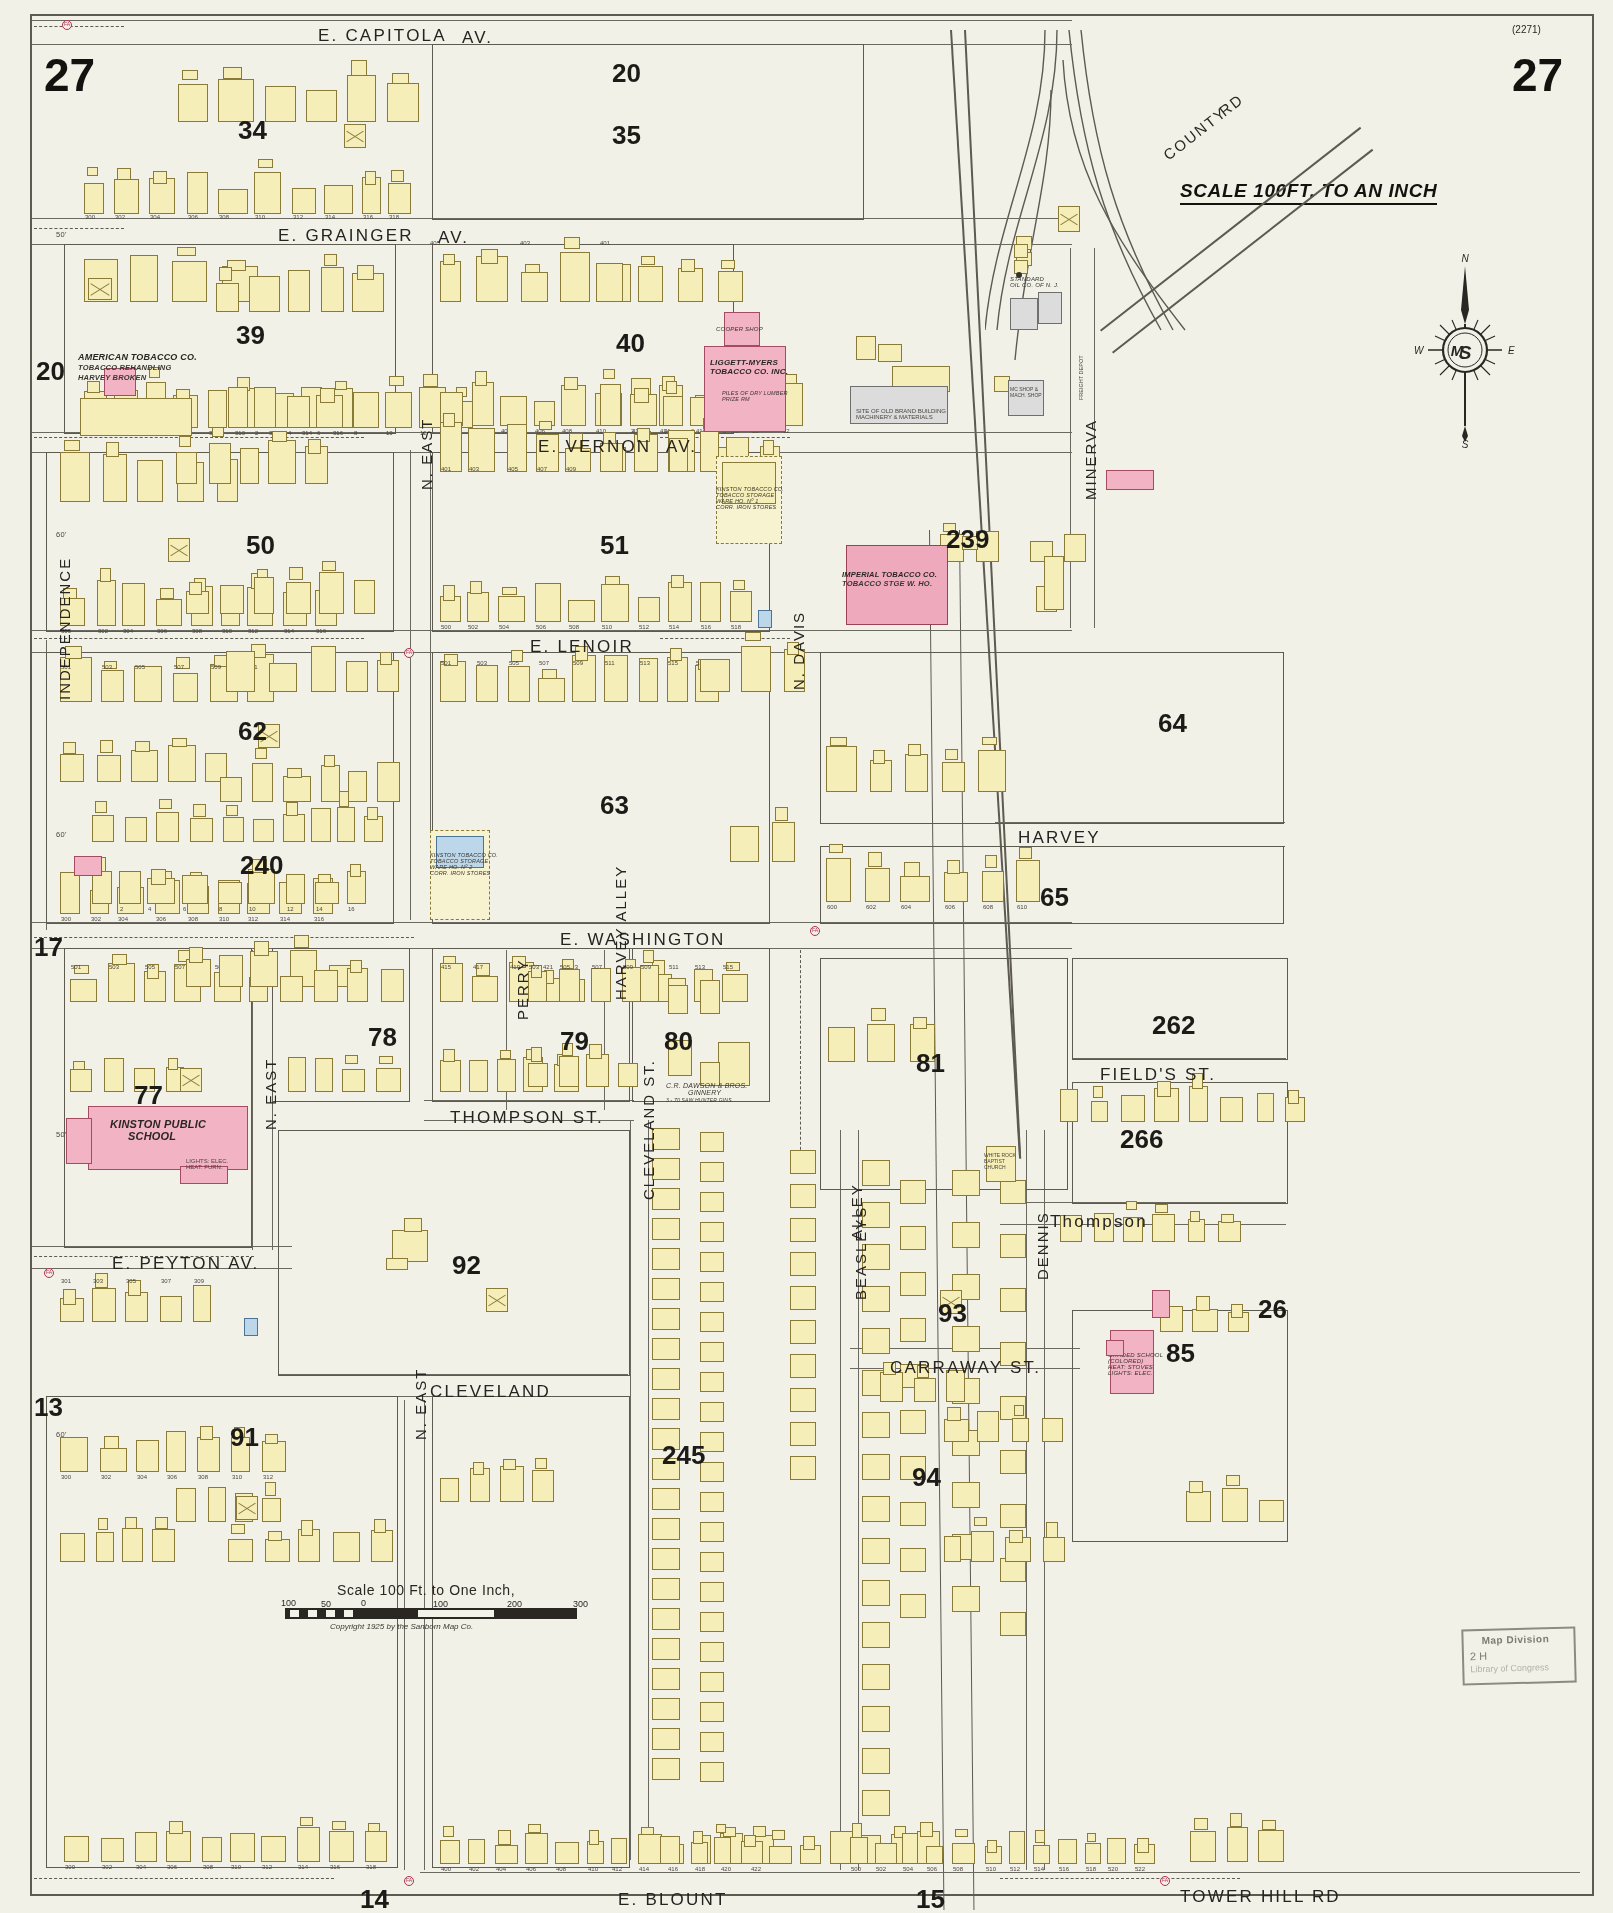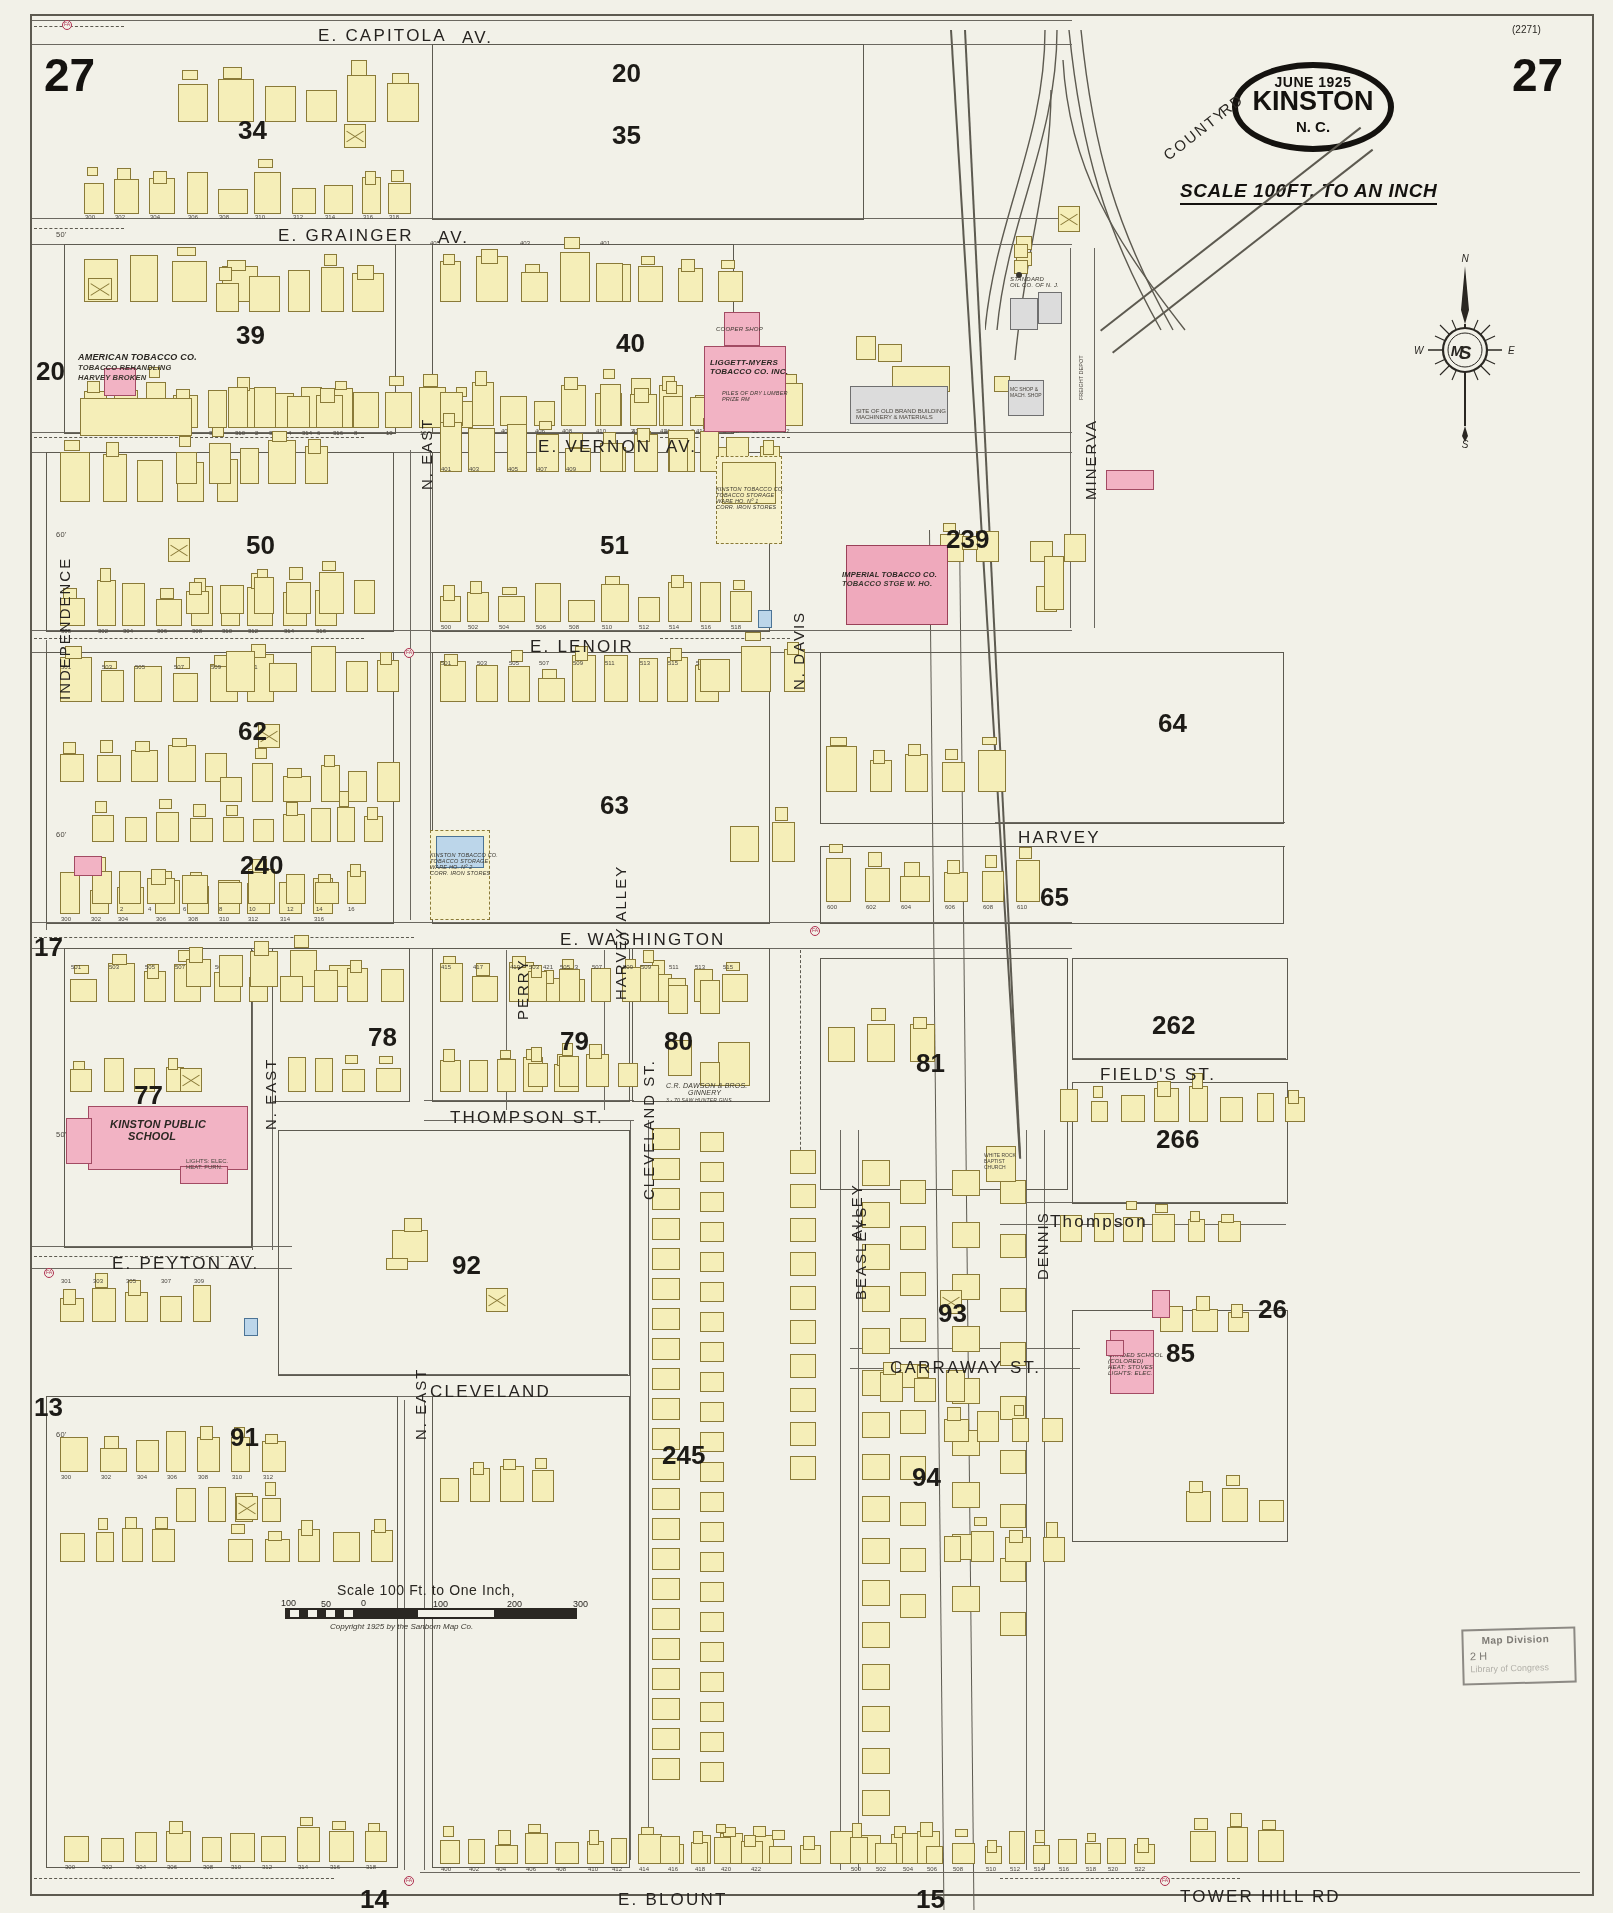--- a/index.html
+++ b/index.html
@@ -61,25 +61,20 @@
 <body>
 
 <div id="sheet">
 
   <div class="abs" style="left:30px;top:14px;width:1560px;height:1878px;border:2px solid #5d5a50;"></div>
 
   <div class="txt sheetnum" style="left:44px;top:48px;">27</div>
   <div class="txt sheetnum" style="left:1512px;top:48px;">27</div>
   <div class="txt" style="left:1512px;top:24px;font-size:10px;">(2271)</div>
 
-  <div id="cartouche">
-    <div class="c1">JUNE 1925</div>
-    <div class="c2">KINSTON</div>
-    <div class="c3">N. C.</div>
-  </div>
   <div id="scaletitle">SCALE 100FT. TO AN INCH</div>
 
   <div id="compass">
     <svg width="110" height="200" viewBox="0 0 110 200">
       <text x="55" y="12" font-size="10" font-style="italic" text-anchor="middle" fill="#2a2722">N</text>
       <text x="4" y="104" font-size="10" font-style="italic" fill="#2a2722">W</text>
       <text x="98" y="104" font-size="10" font-style="italic" fill="#2a2722">E</text>
       <text x="55" y="198" font-size="10" font-style="italic" text-anchor="middle" fill="#2a2722">S</text>
       <polygon points="55,16 59,60 55,74 51,60" fill="#2a2722"></polygon>
       <line x1="55" y1="74" x2="55" y2="176" stroke="#2a2722" stroke-width="2"></line>
@@ -1241,21 +1236,21 @@
       <div class="txt bignum" style="left: 1158px; top: 708px;">64</div>
       <div class="txt bignum" style="left: 1040px; top: 882px;">65</div>
       <div class="txt bignum" style="left: 946px; top: 524px;">239</div>
       <div class="txt bignum" style="left: 240px; top: 850px;">240</div>
       <div class="txt bignum" style="left: 134px; top: 1080px;">77</div>
       <div class="txt bignum" style="left: 368px; top: 1022px;">78</div>
       <div class="txt bignum" style="left: 560px; top: 1026px;">79</div>
       <div class="txt bignum" style="left: 664px; top: 1026px;">80</div>
       <div class="txt bignum" style="left: 916px; top: 1048px;">81</div>
       <div class="txt bignum" style="left: 1152px; top: 1010px;">262</div>
-      <div class="txt bignum" style="left: 1156px; top: 1124px;">266</div>
+      <div class="txt bignum" style="left: 1120px; top: 1124px;">266</div>
       <div class="txt bignum" style="left: 452px; top: 1250px;">92</div>
       <div class="txt bignum" style="left: 938px; top: 1298px;">93</div>
       <div class="txt bignum" style="left: 912px; top: 1462px;">94</div>
       <div class="txt bignum" style="left: 1166px; top: 1338px;">85</div>
       <div class="txt bignum" style="left: 230px; top: 1422px;">91</div>
       <div class="txt bignum" style="left: 662px; top: 1440px;">245</div>
       <div class="txt bignum" style="left: 360px; top: 1884px;">14</div>
       <div class="txt bignum" style="left: 916px; top: 1884px;">15</div>
       <div class="txt edgenum" style="left: 36px; top: 356px;">20</div>
       <div class="txt edgenum" style="left: 34px; top: 932px;">17</div>

